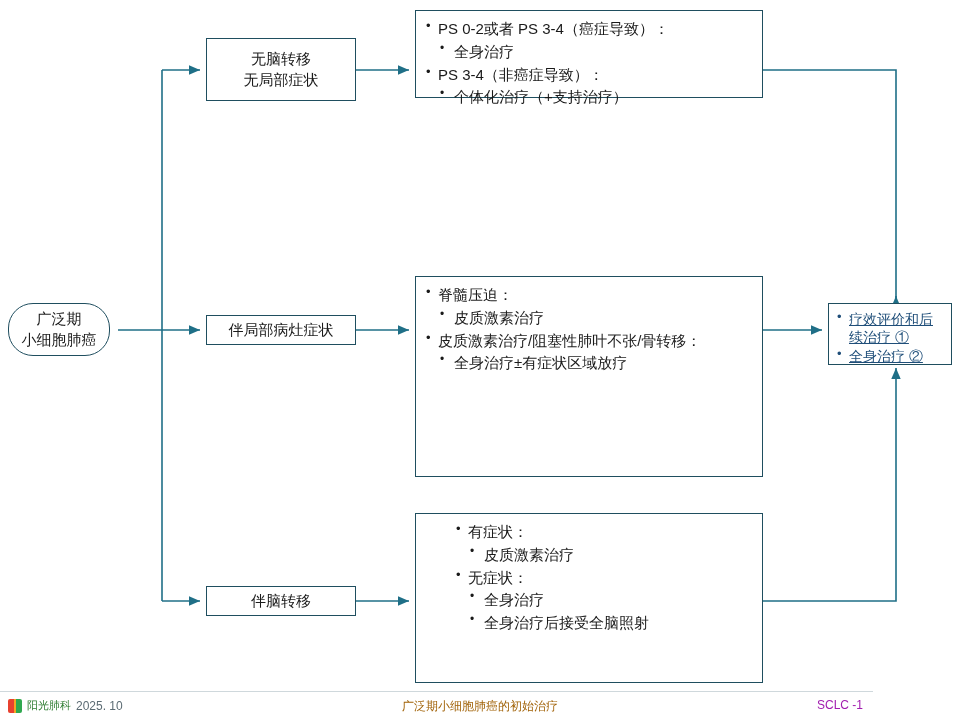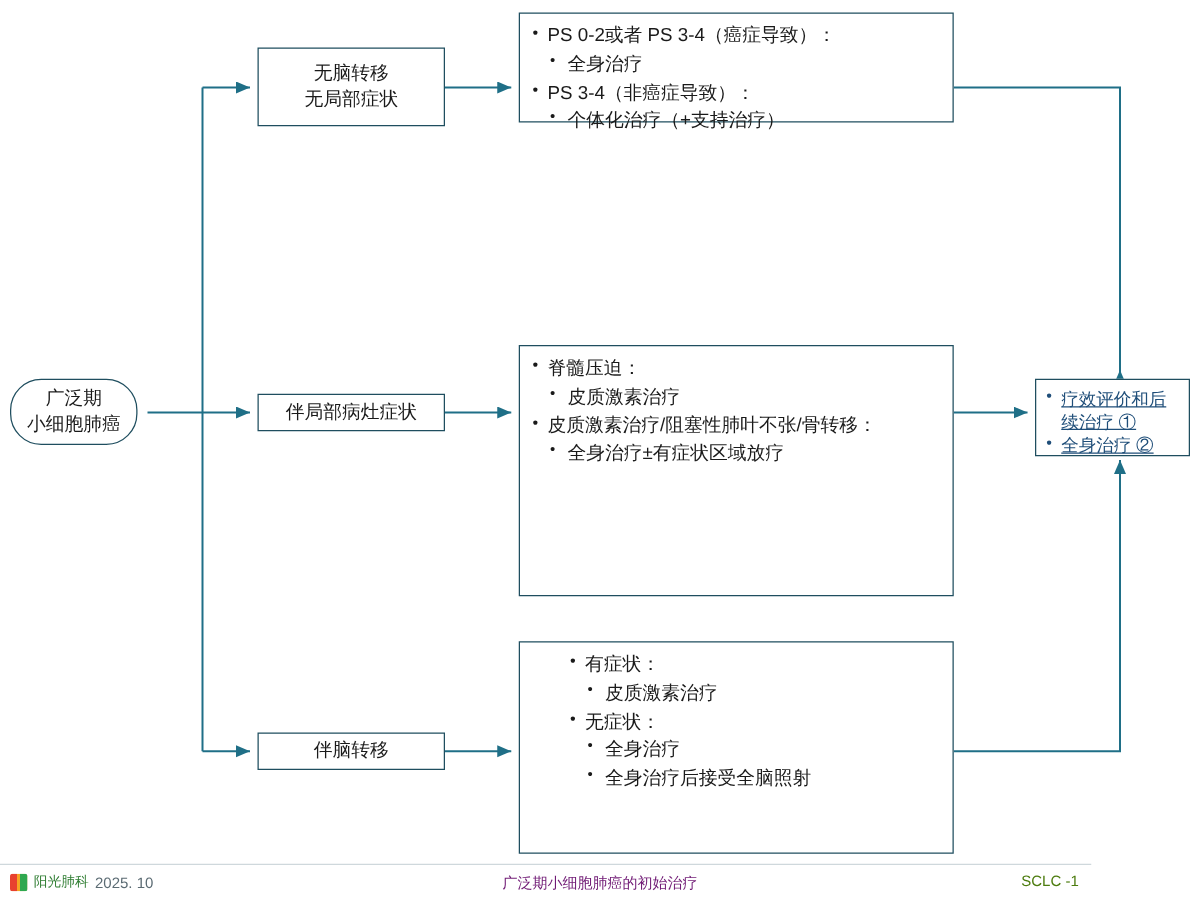--- a/index.html
+++ b/index.html
@@ -173,28 +173,28 @@
     color: #2f7d32;
     font-size: 11px;
   }
   .footer-center {
     position: absolute;
     left: 0;
     top: 6px;
     width: 960px;
     text-align: center;
     font-size: 12px;
-    color: #701a75;
+    color: #a16207;
   }
   .footer-right {
     position: absolute;
     right: 10px;
     top: 6px;
     font-size: 12px;
-    color: #4d7c0f;
+    color: #a21caf;
   }
 </style>
 </head>
 <body>
 
 <div id="canvas">
 
   <svg class="connectors" viewBox="0 0 960 720">
     <defs>
       <marker id="arrow" markerWidth="8" markerHeight="8" refX="7" refY="3" orient="auto" markerUnits="strokeWidth">

